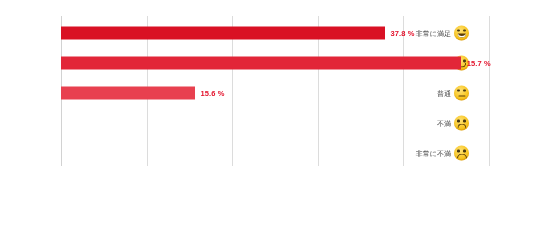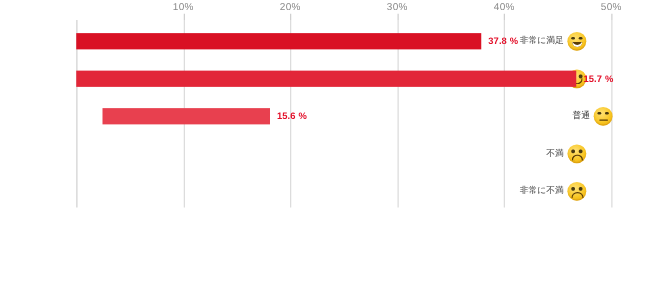--- a/index.html
+++ b/index.html
@@ -196,32 +196,20 @@
     color: #e3102a;
     white-space: nowrap;
     letter-spacing: 0.1px;
   }
 </style>
 </head>
 <body>
 
 <div id="chart-root">
 
-  <div class="ticks" id="ticks">
-      <div class="tick-label" style="left: 146.6px;">10%</div>
-      <div class="tick-mark" style="left: 146.6px;"></div>
-      <div class="tick-label" style="left: 232.2px;">20%</div>
-      <div class="tick-mark" style="left: 232.2px;"></div>
-      <div class="tick-label" style="left: 317.8px;">30%</div>
-      <div class="tick-mark" style="left: 317.8px;"></div>
-      <div class="tick-label" style="left: 403.4px;">40%</div>
-      <div class="tick-mark" style="left: 403.4px;"></div>
-      <div class="tick-label" style="left: 489px;">50%</div>
-      <div class="tick-mark" style="left: 489px;"></div>
-    </div>
 
   <div class="plot-area" id="plot-area">
     <div class="axis-line"></div>
   <div class="gridline" style="left: 85.6px; background: rgb(220, 220, 220);"></div>
       <div class="gridline" style="left: 171.2px; background: rgb(220, 220, 220);"></div>
       <div class="gridline" style="left: 256.8px; background: rgb(220, 220, 220);"></div>
       <div class="gridline" style="left: 342.4px; background: rgb(220, 220, 220);"></div>
       <div class="gridline" style="left: 428px; background: rgb(220, 220, 220);"></div>
     </div>
 
@@ -243,21 +231,21 @@
           <span class="row-label-text">満足</span>
           <span class="face smile">
             <span class="eye l"></span>
             <span class="eye r"></span>
             <span class="mouth"></span>
           </span>
         </div>
         <div class="bar" style="width: 399.752px; background: rgb(226, 38, 56);"></div>
         <div class="bar-value" style="left: 466.752px; color: rgb(227, 16, 42);">15.7 %</div>
       </div>
-      <div class="row" style="top: 78px; margin-left: 21px;">
+      <div class="row" style="top: 78px;">
         <div class="row-label">
           <span class="row-label-text">普通</span>
           <span class="face flat">
             <span class="eye l"></span>
             <span class="eye r"></span>
             <span class="mouth"></span>
           </span>
         </div>
         <div class="bar" style="width: 133.536px; background: rgb(232, 64, 79);"></div>
         <div class="bar-value" style="left: 200.536px; color: rgb(227, 16, 42);">15.6 %</div>

